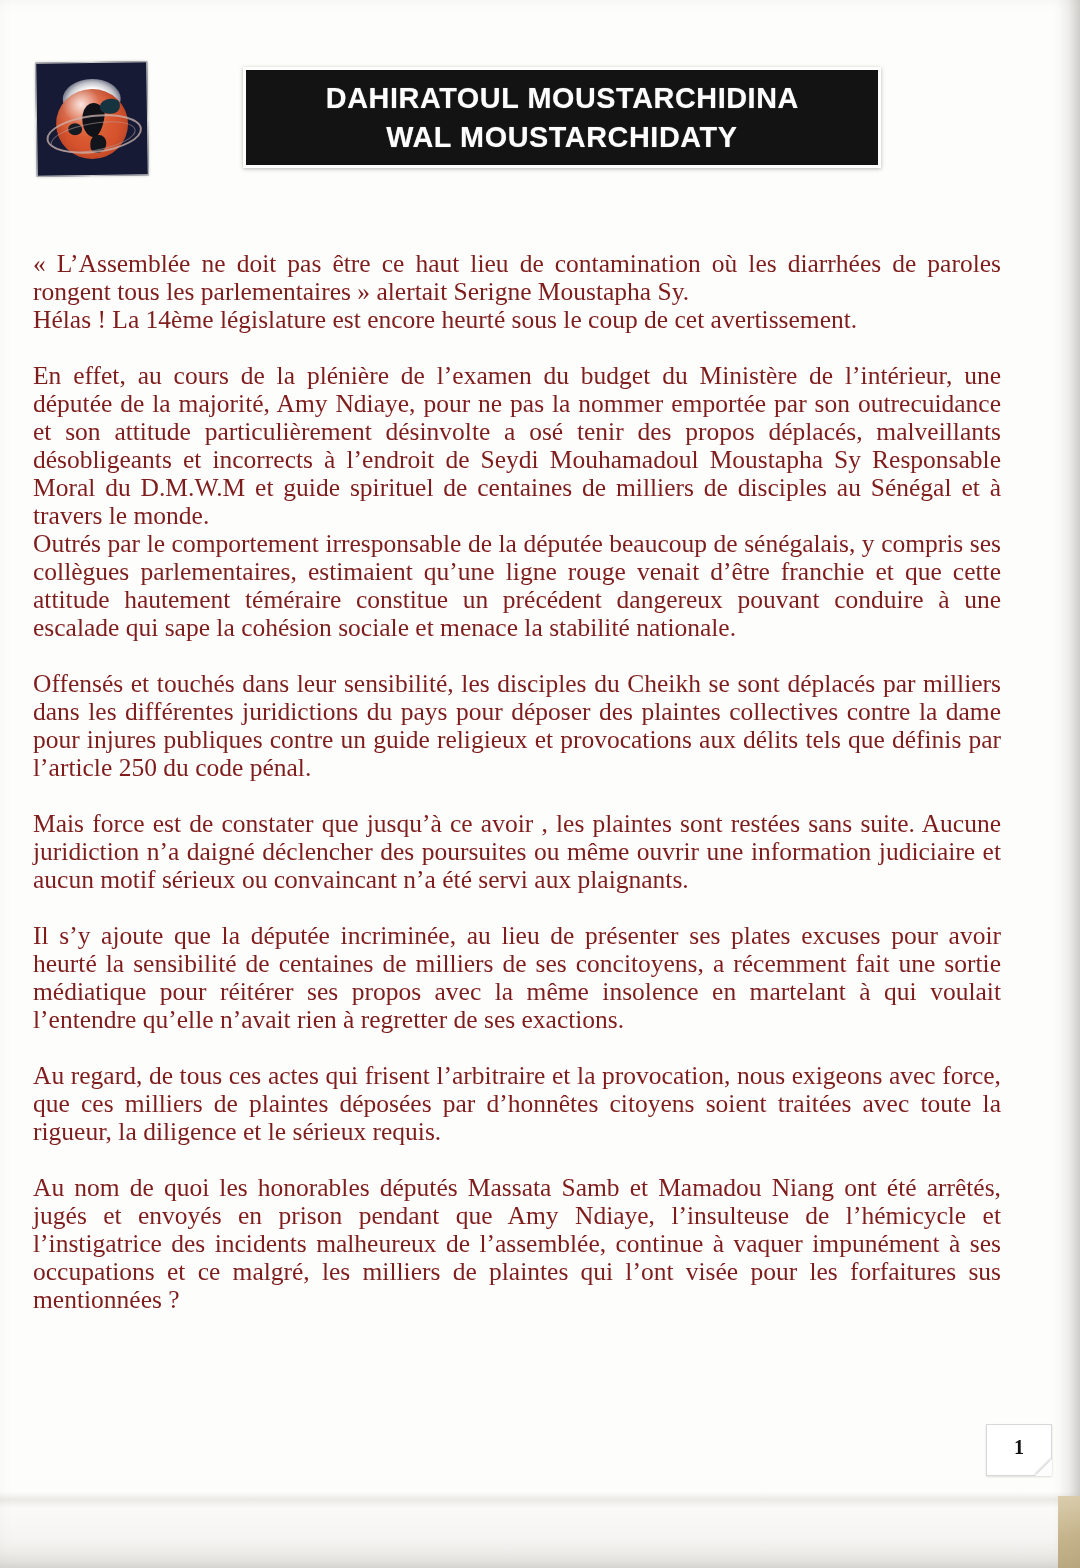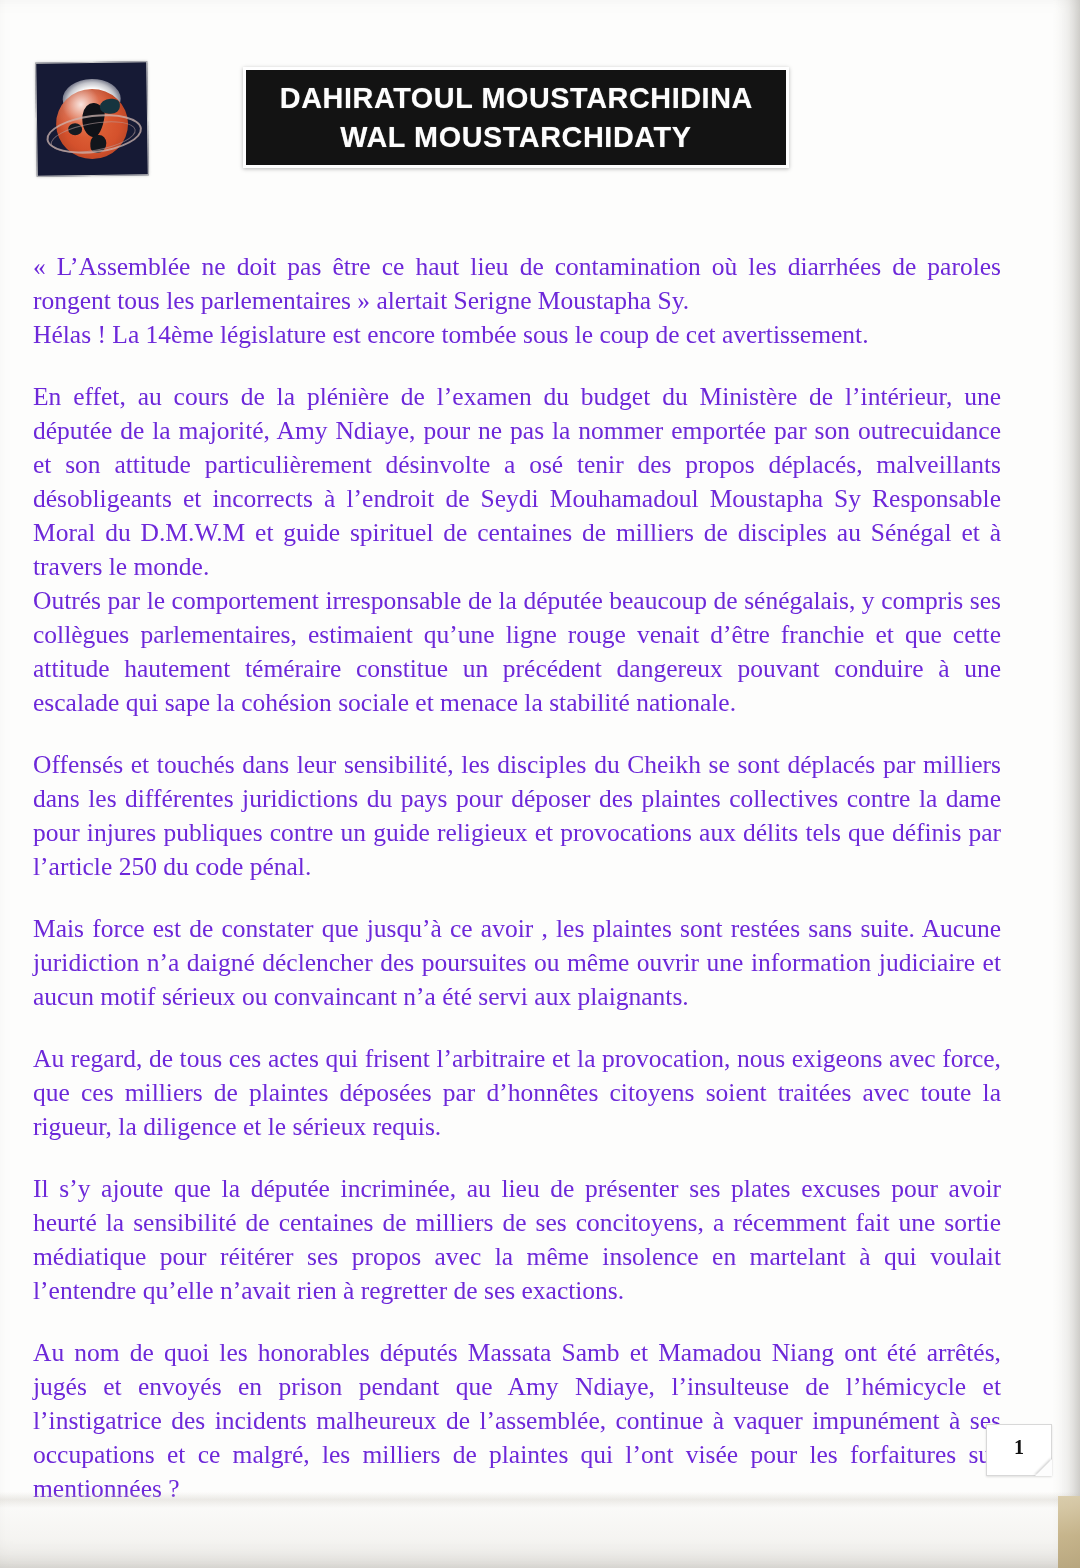--- a/index.html
+++ b/index.html
@@ -123,21 +123,21 @@
     margin-left: -42px;
     border: 1px solid rgba(186,160,160,0.55);
     border-radius: 50%;
     transform: rotate(-9deg);
   }
 
   .banner {
     position: absolute;
     left: 243px;
     top: 67px;
-    width: 546px;
+    width: 638px;
     height: 101px;
     background: #131313;
     border: 3px solid #ffffff;
     box-sizing: border-box;
     display: flex;
     flex-direction: column;
     align-items: center;
     justify-content: center;
     box-shadow: 0 1px 4px rgba(0,0,0,0.28);
   }
@@ -159,23 +159,23 @@
     position: absolute;
     left: 33px;
     top: 250px;
     width: 968px;
   }
 
   .para {
     text-align: justify;
     text-justify: inter-word;
     font-size: 25.5px;
-    line-height: 34px;
+    line-height: 28px;
     margin: 0 0 28px 0;
-    color: #6d28d9;
+    color: #7f1d1d;
     -webkit-font-smoothing: none;
   }
 
   .para:last-child { margin-bottom: 0; }
 
   .para.tight { margin-bottom: 0; }
 
   .para .lastline,
   .para.noj { text-align: left; }
 
@@ -287,33 +287,33 @@
       <div class="banner-line">DAHIRATOUL  MOUSTARCHIDINA</div>
       <div class="banner-line">WAL MOUSTARCHIDATY</div>
     </div>
 
   </div>
 
   <div class="body-copy">
 
     <p class="para tight">« L’Assemblée ne doit pas être ce haut lieu de contamination où les diarrhées de paroles rongent tous les parlementaires » alertait Serigne Moustapha Sy.</p>
 
-    <p class="para noj">Hélas ! La 14ème législature est encore tombée sous le coup de cet avertissement.</p>
+    <p class="para noj">Hélas ! La 14ème législature est encore heurté sous le coup de cet avertissement.</p>
 
     <p class="para tight">En effet, au cours de la plénière de l’examen du budget du Ministère de l’intérieur, une députée de la majorité, Amy Ndiaye, pour ne pas la nommer emportée par son outrecuidance et son attitude particulièrement désinvolte a osé tenir des propos déplacés, malveillants désobligeants et incorrects à l’endroit de Seydi Mouhamadoul Moustapha Sy Responsable Moral du D.M.W.M et guide spirituel de centaines de milliers de disciples au Sénégal et à travers le monde.</p>
 
     <p class="para">Outrés par le comportement irresponsable de la députée beaucoup de sénégalais, y compris ses collègues parlementaires, estimaient qu’une ligne rouge venait d’être franchie et que cette attitude hautement téméraire constitue un précédent dangereux pouvant conduire à une escalade qui sape la cohésion sociale et menace la stabilité nationale.</p>
 
     <p class="para">Offensés et touchés dans leur sensibilité, les disciples du Cheikh se sont déplacés par milliers dans les différentes juridictions du pays pour déposer des plaintes collectives  contre la dame pour injures publiques contre un guide religieux et provocations aux délits tels que définis par l’article 250 du code pénal.</p>
 
     <p class="para">Mais force est de constater que jusqu’à ce avoir , les plaintes sont restées sans suite. Aucune juridiction n’a daigné déclencher des poursuites ou même ouvrir une information judiciaire et aucun motif sérieux ou convaincant n’a été servi aux plaignants.</p>
 
+    <p class="para">Il s’y ajoute que la députée incriminée, au lieu de présenter ses plates excuses pour avoir heurté la sensibilité de centaines de milliers de ses concitoyens, a récemment fait une sortie médiatique pour réitérer ses propos avec la même insolence en martelant à qui voulait l’entendre qu’elle n’avait rien à regretter de ses exactions.</p>
+
     <p class="para">Au regard, de tous ces actes qui frisent l’arbitraire et la provocation, nous exigeons avec force, que ces milliers de plaintes déposées par d’honnêtes citoyens soient traitées avec toute la rigueur, la diligence et le sérieux requis.</p>
-
-    <p class="para">Il s’y ajoute que la députée incriminée, au lieu de présenter ses plates excuses pour avoir heurté la sensibilité de centaines de milliers de ses concitoyens, a récemment fait une sortie médiatique pour réitérer ses propos avec la même insolence en martelant à qui voulait l’entendre qu’elle n’avait rien à regretter de ses exactions.</p>
 
     <p class="para">Au nom de quoi les honorables députés Massata Samb et Mamadou Niang ont été arrêtés, jugés et envoyés en prison pendant que Amy Ndiaye, l’insulteuse de l’hémicycle et l’instigatrice des incidents malheureux de l’assemblée, continue à vaquer impunément à ses occupations et ce malgré, les milliers de plaintes qui l’ont visée pour les forfaitures sus mentionnées ?</p>
 
   </div>
 
   <div class="page-chip">
     <span class="num">1</span>
     <span class="dogear"></span>
   </div>
 

